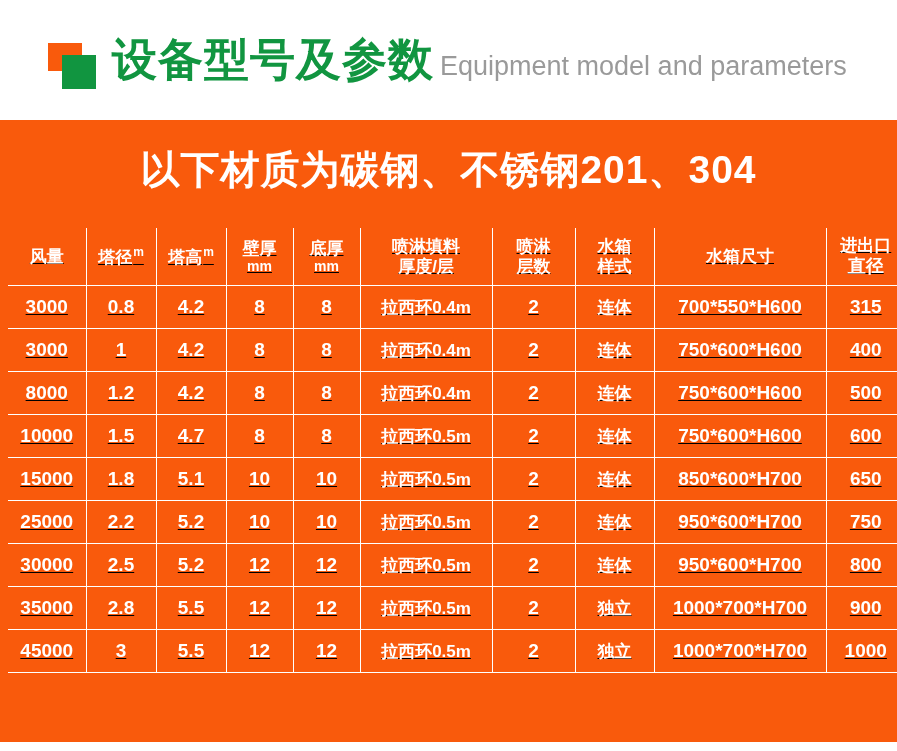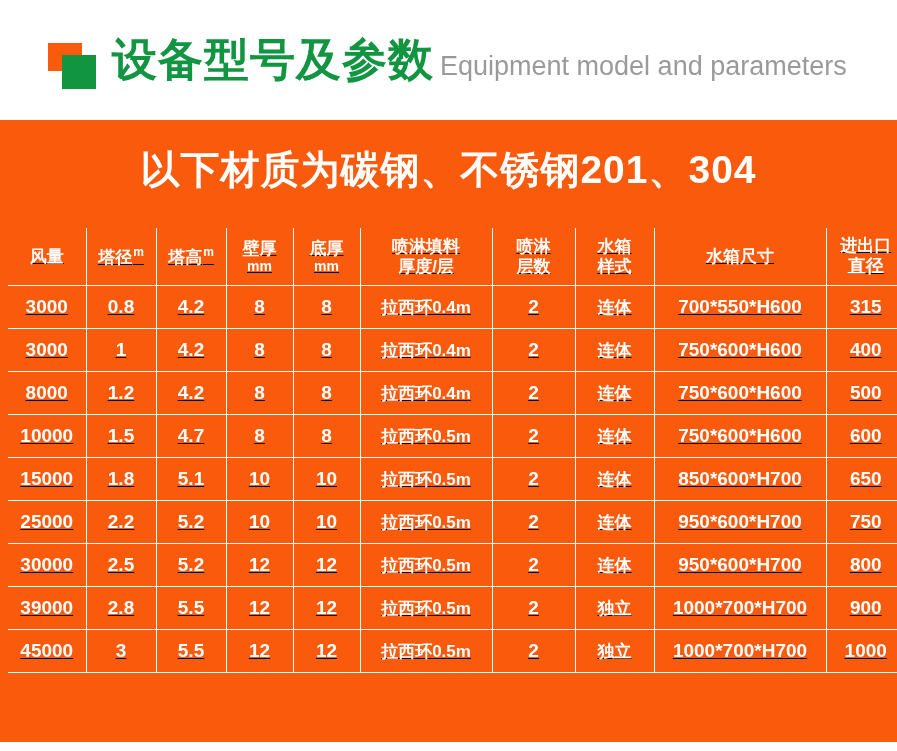--- a/index.html
+++ b/index.html
@@ -316,21 +316,21 @@
           <td>5.2</td>
           <td>12</td>
           <td>12</td>
           <td class="cn-cell">拉西环0.5m</td>
           <td>2</td>
           <td class="cn-cell">连体</td>
           <td>950*600*H700</td>
           <td>800</td>
         </tr>
         <tr>
-          <td>39000</td>
+          <td>35000</td>
           <td>2.8</td>
           <td>5.5</td>
           <td>12</td>
           <td>12</td>
           <td class="cn-cell">拉西环0.5m</td>
           <td>2</td>
           <td class="cn-cell">独立</td>
           <td>1000*700*H700</td>
           <td>900</td>
         </tr>

